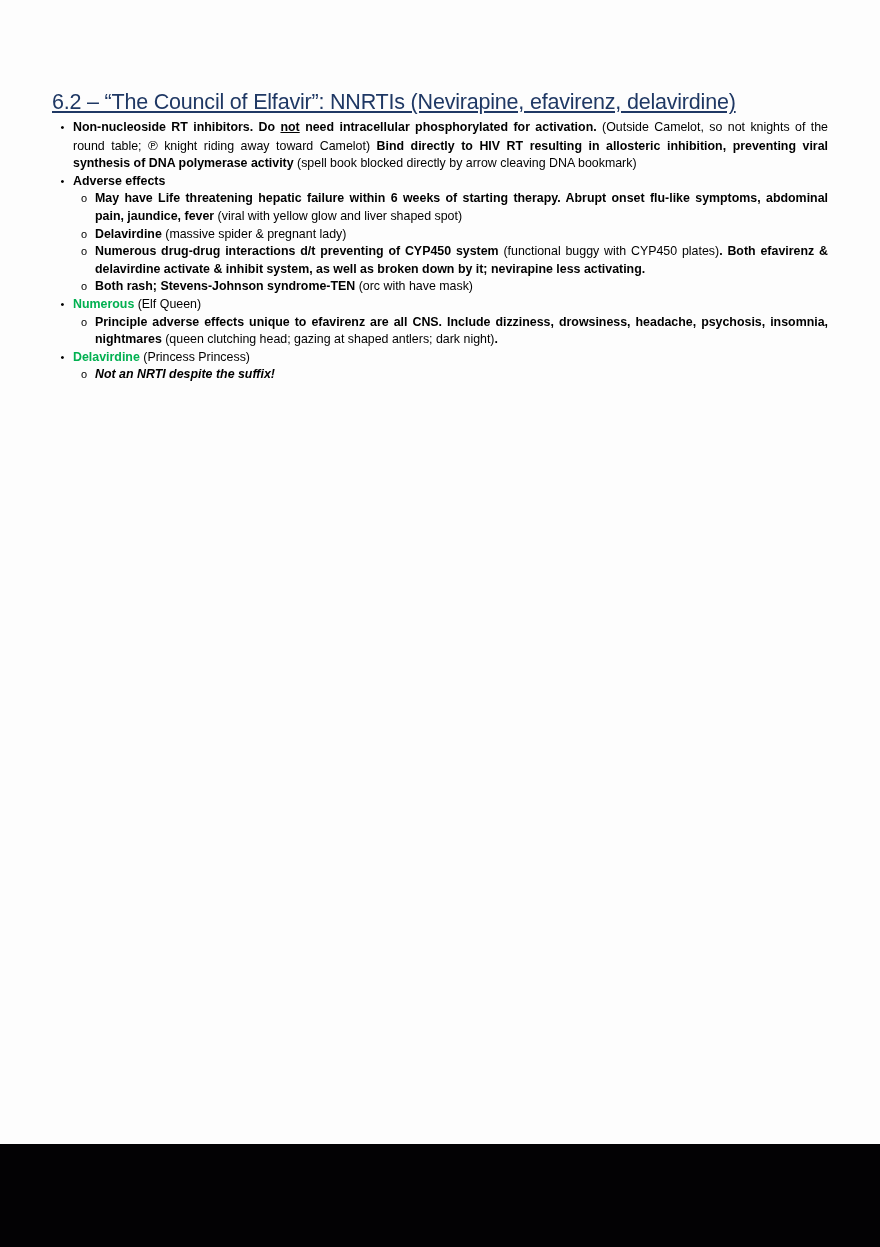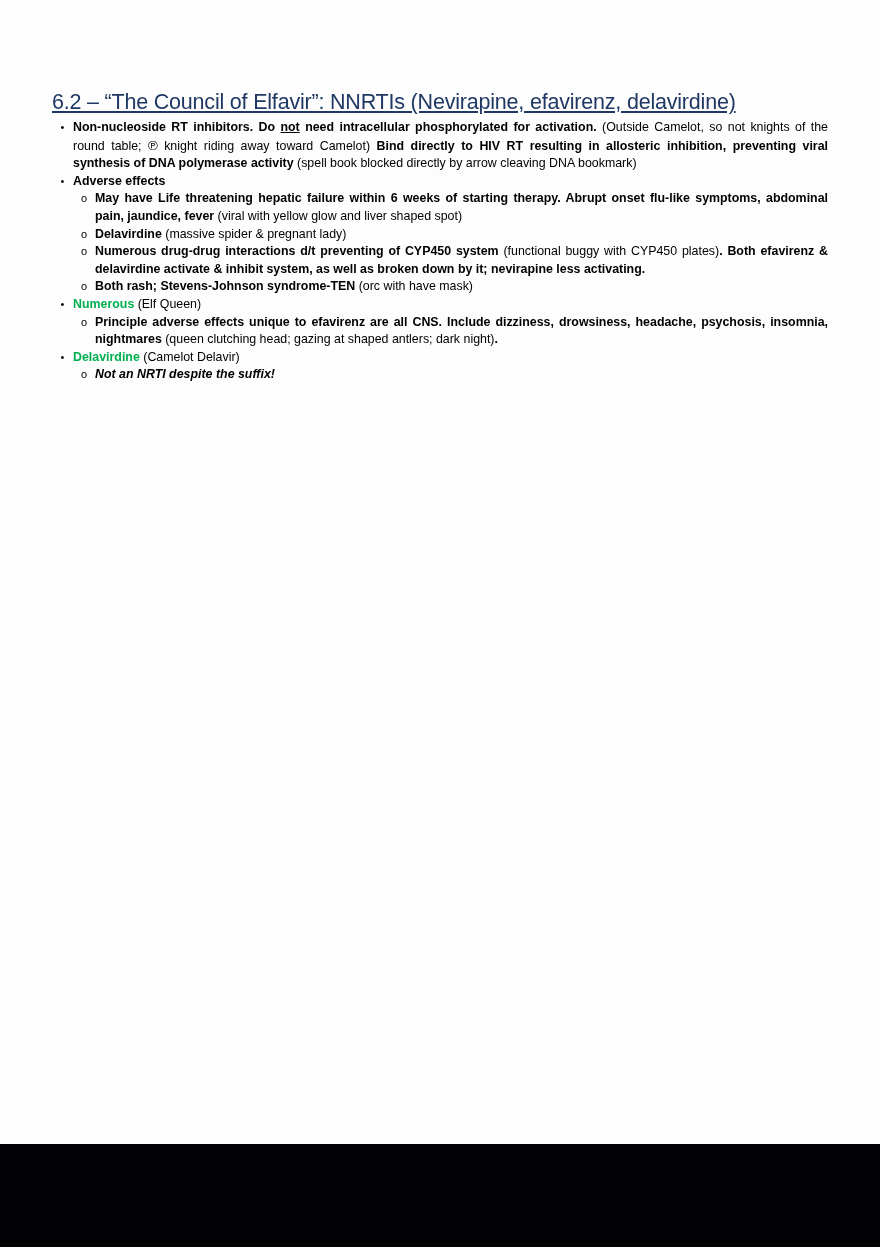--- a/index.html
+++ b/index.html
@@ -122,21 +122,21 @@
       <span class="bullet">•</span>
       <span class="green">Numerous</span><span> (Elf Queen)</span>
     </div>
     <div class="l2">
       <span class="bullet">o</span>
       <span class="b">Principle adverse effects unique to efavirenz are all CNS. Include dizziness, drowsiness, headache, psychosis, insomnia, nightmares</span><span> (queen clutching head; gazing at shaped antlers; dark night)</span><span class="b">.</span>
     </div>
 
     <div class="l1">
       <span class="bullet">•</span>
-      <span class="green">Delavirdine</span><span> (Camelot Delavir)</span>
+      <span class="green">Delavirdine</span><span> (Princess Princess)</span>
     </div>
     <div class="l2">
       <span class="bullet">o</span>
       <span class="bi">Not an NRTI despite the suffix!</span>
     </div>
 
   </div>
 </div>
 
 <div class="footer-bar"></div>

